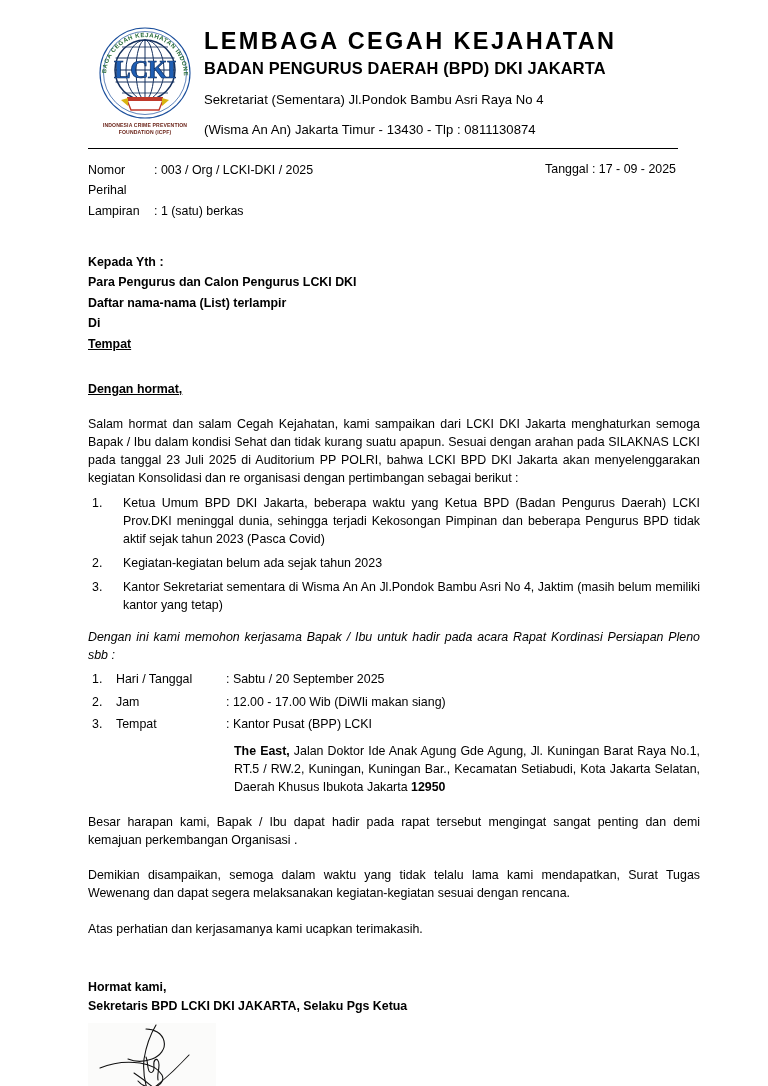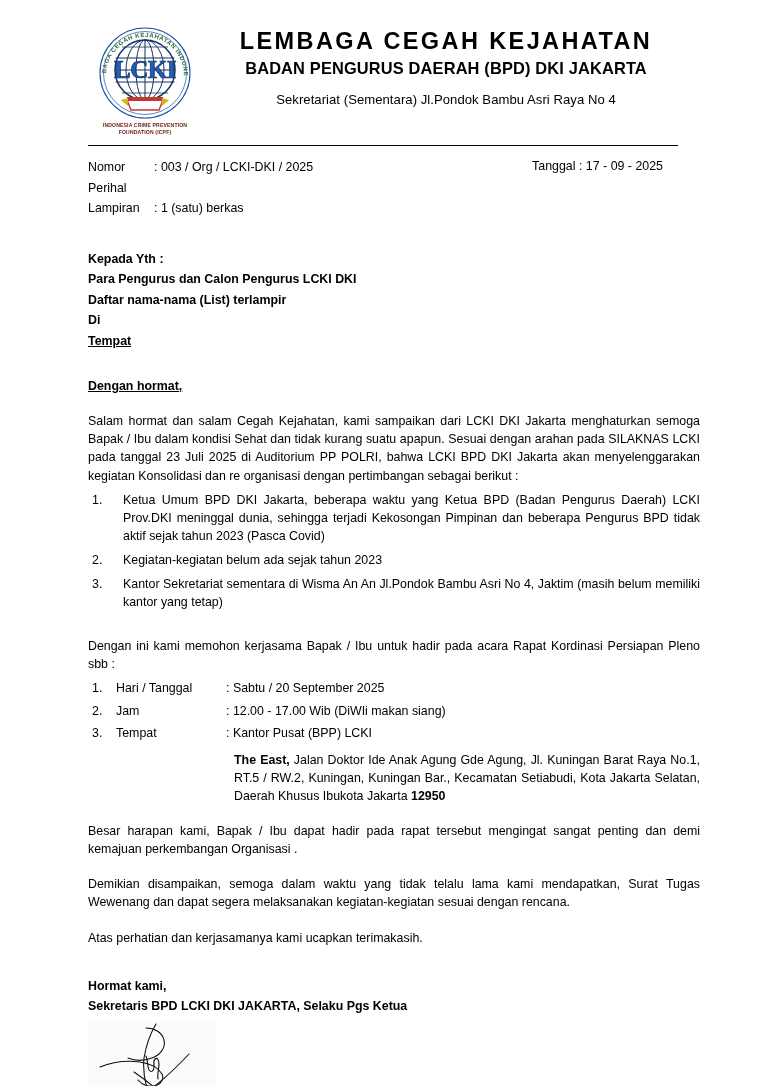--- a/index.html
+++ b/index.html
@@ -49,21 +49,21 @@
     text-align: center;
     font-size: 5.1px;
     font-weight: bold;
     letter-spacing: 0.15px;
     line-height: 1.32;
     color: #6b2318;
     width: 112px;
   }
   .head-text {
     flex: 1 1 auto;
-    text-align: center;
+    text-align: left;
     padding-top: 6px;
     padding-right: 10px;
   }
   .org-name {
     font-size: 23.5px;
     font-weight: bold;
     letter-spacing: 2.4px;
     line-height: 1.18;
     white-space: nowrap;
   }
@@ -102,21 +102,21 @@
   }
   .meta-row {
     display: flex;
     line-height: 1.62;
   }
   .meta-key { width: 66px; flex: 0 0 66px; }
   .meta-val { flex: 1 1 auto; }
   .meta-date {
     position: absolute;
     top: 0;
-    right: 37px;
+    right: 24px;
     white-space: nowrap;
   }
 
   
   .addressee {
     margin-top: 31px;
     font-weight: bold;
     line-height: 1.65;
   }
   .addressee .u { text-decoration: underline; }
@@ -125,21 +125,21 @@
     margin-top: 26px;
     font-weight: bold;
     text-decoration: underline;
   }
 
   p.para {
     margin: 17px 0 0 0;
     text-align: justify;
     text-justify: inter-word;
   }
-  p.para.tight { margin-top: 26px; }
+  p.para.tight { margin-top: 14px; font-style: italic; }
 
   
   ol.numlist {
     list-style: none;
     margin: 6px 0 0 0;
     padding: 0;
   }
   ol.numlist > li {
     position: relative;
     padding-left: 35px;
@@ -183,21 +183,21 @@
     display: block;
     margin-top: 9px;
     text-align: justify;
     padding-left: 8px;
     text-indent: 0;
   }
   .venue-addr b { font-weight: bold; }
 
   
   .signoff {
-    margin-top: 30px;
+    margin-top: 40px;
     font-weight: bold;
     line-height: 1.6;
   }
   .sig-box {
     margin-top: 6px;
     width: 128px;
     height: 95px;
     background: #fbfbfa;
     position: relative;
   }
@@ -251,20 +251,21 @@
       <div class="logo-caption">
         <span>INDONESIA CRIME PREVENTION</span><br>
         <span>FOUNDATION (ICPF)</span>
       </div>
     </div>
 
     <div class="head-text">
       <div class="org-name">LEMBAGA CEGAH KEJAHATAN</div>
       <div class="org-sub1">BADAN PENGURUS DAERAH (BPD) DKI JAKARTA</div>
       <div class="org-sub2">Sekretariat (Sementara) Jl.Pondok Bambu Asri Raya No 4</div>
+      <div class="org-sub3">(Wisma An An) Jakarta Timur - 13430  -  Tlp :   0811130874</div>
     </div>
   </header>
 
   <div class="rule"></div>
 
   <main class="content">
 
     <section class="meta">
       <div class="meta-row">
         <span class="meta-key">Nomor</span>

